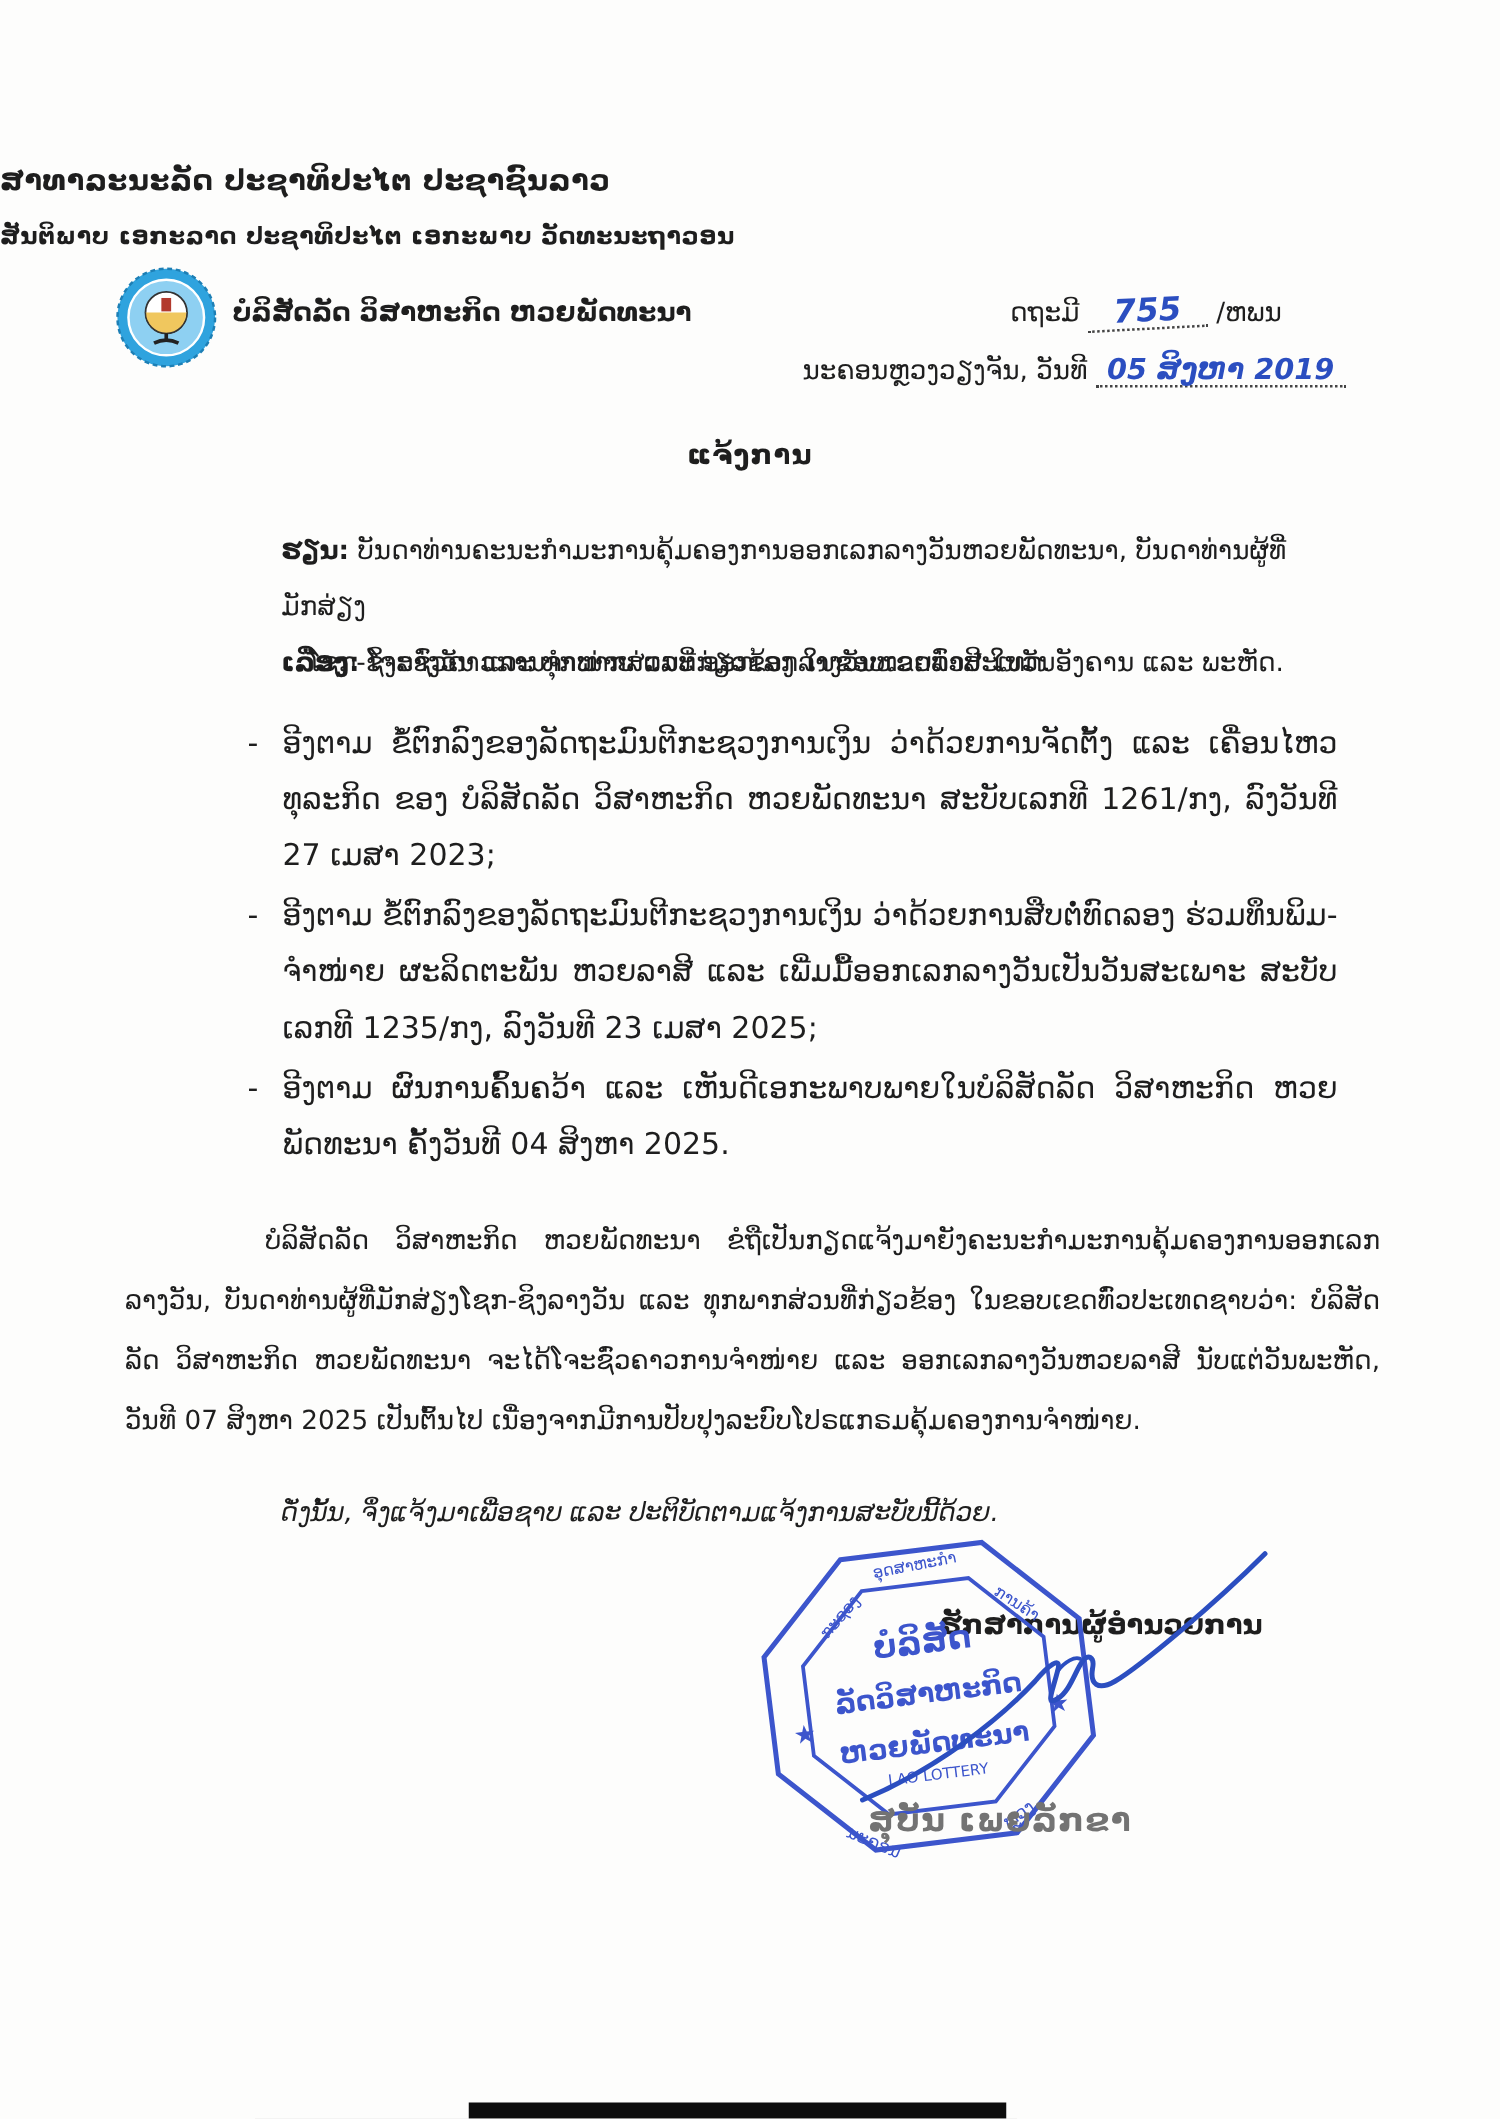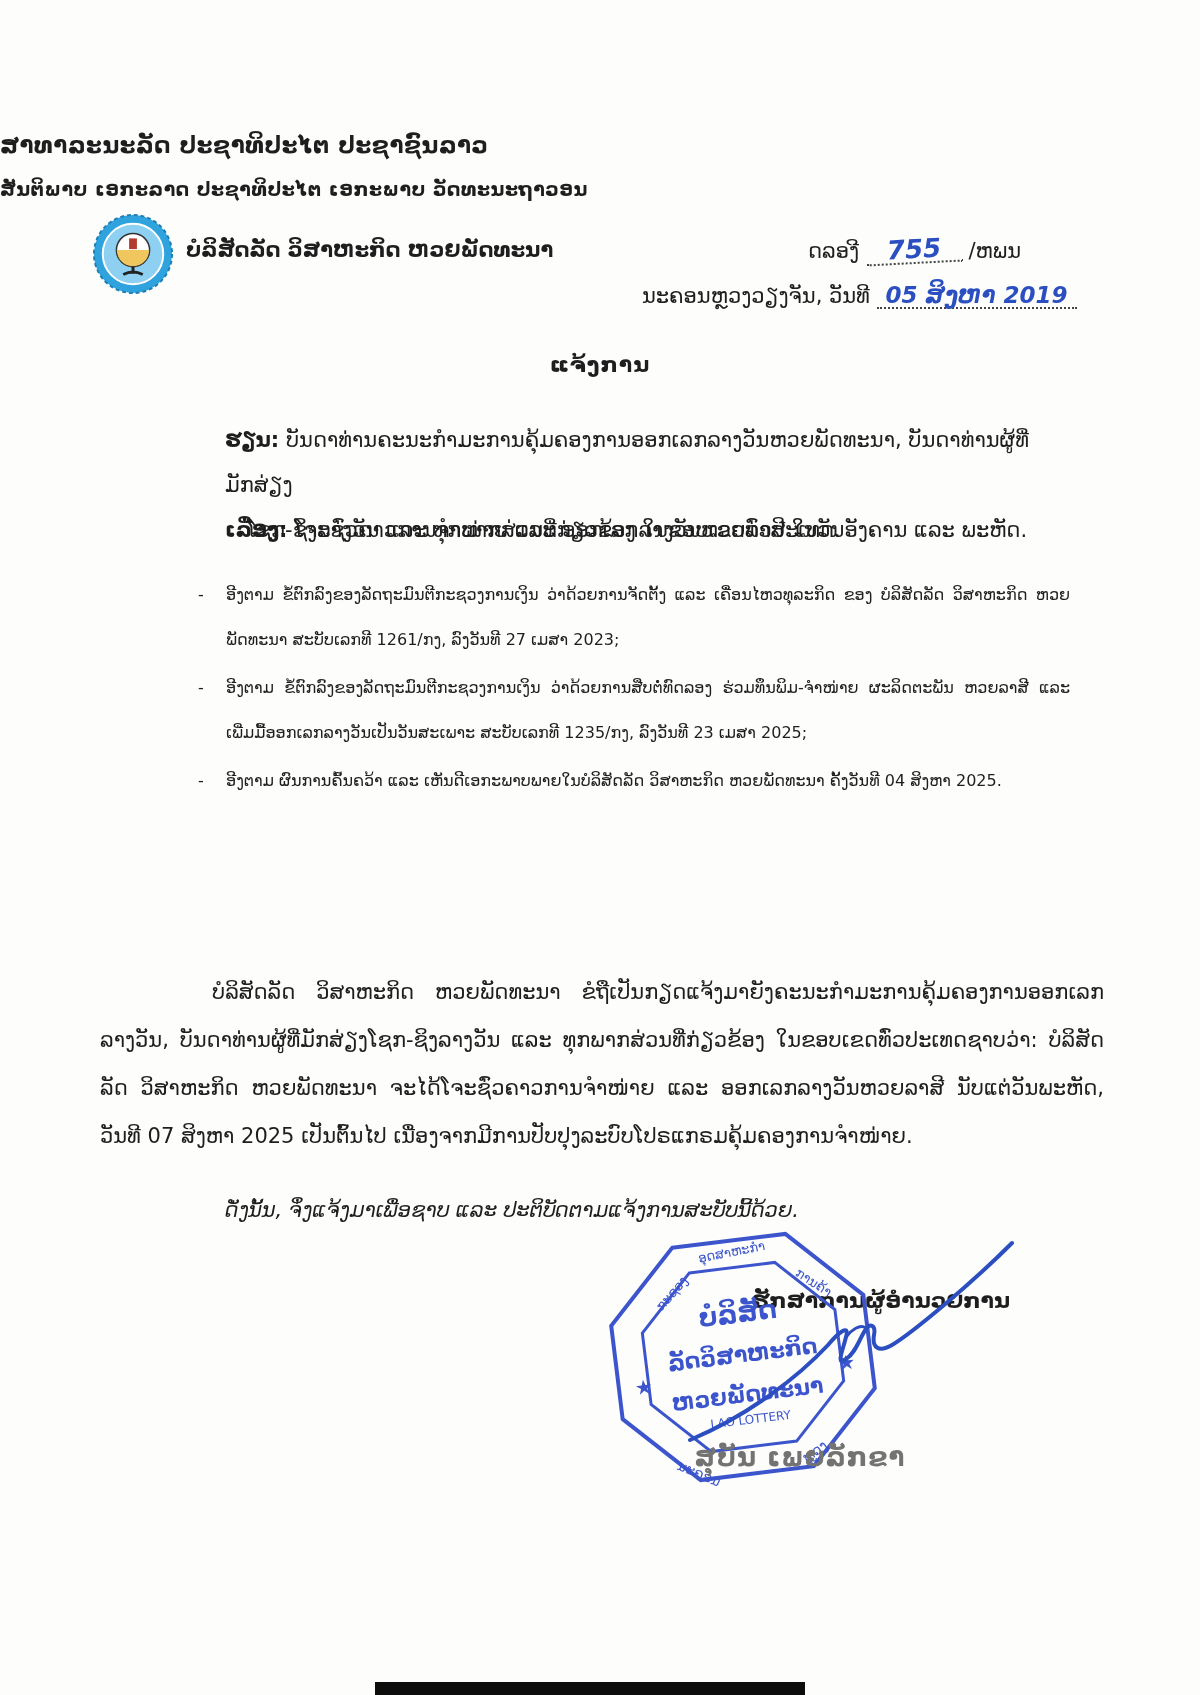--- a/index.html
+++ b/index.html
@@ -30,21 +30,21 @@
     font-size:22px;font-weight:bold;letter-spacing:1px;}
 
   .recipient{position:absolute;left:225px;top:418px;width:830px;font-size:21px;line-height:45px;}
   .recipient .cont{padding-left:22px;}
   .label{font-weight:bold;}
   .subject{position:absolute;left:225px;top:508px;width:830px;font-size:21px;line-height:45px;}
 
   .refs{position:absolute;left:198px;top:572px;width:872px;}
   .refs ul{margin:0;padding:0;list-style:none;}
   .refs li{position:relative;padding-left:28px;margin-bottom:3px;
-    font-size:16px;line-height:45px;text-align:justify;}
+    font-size:24px;line-height:45px;text-align:justify;}
   .refs li::before{content:"-";position:absolute;left:0;top:0;}
 
   .body-par{position:absolute;left:100px;top:968px;width:1004px;
     font-size:21px;line-height:48px;text-align:justify;text-indent:112px;}
 
   .closing{position:absolute;left:225px;top:1198px;font-size:21px;font-style:italic;}
 
   .sig-title{position:absolute;left:752px;top:1288px;width:360px;font-size:22px;font-weight:600;}
 
   .stamp-wrap{position:absolute;left:608px;top:1232px;width:270px;height:250px;
@@ -75,21 +75,21 @@
       <circle cx="42" cy="38" r="17" fill="#ffffff" stroke="#333" stroke-width="1.5"></circle>
       <path d="M25 38 A17 17 0 0 0 59 38" fill="#f0c75e" stroke="#333" stroke-width="1"></path>
       <rect x="38" y="26" width="8" height="11" fill="#b23a2e"></rect>
       <line x1="42" y1="55" x2="42" y2="62" stroke="#222" stroke-width="3"></line>
       <path d="M32 63 Q42 58 52 63" fill="none" stroke="#222" stroke-width="3"></path>
     </svg>
   </div>
   <div class="company-name">ບໍລິສັດລັດ ວິສາຫະກິດ ຫວຍພັດທະນາ</div>
 
   <div class="ref-line">
-    <span>ດລອງີ</span>
+    <span>ດຖະມີ</span>
     <span class="dotted ref-number"><span class="hand">755</span></span>
     <span>/ຫພນ</span>
   </div>
 
   <div class="place-date">
     <span>ນະຄອນຫຼວງວຽງຈັນ, ວັນທີ</span>
     <span class="dotted hand-date"><span class="hand">05 ສິງຫາ 2019</span></span>
   </div>
 
   <div class="doc-title">ແຈ້ງການ</div>

